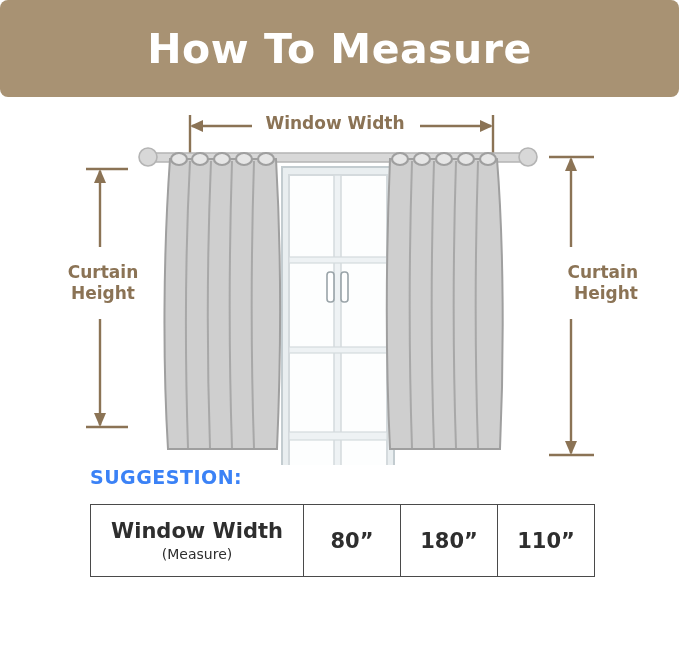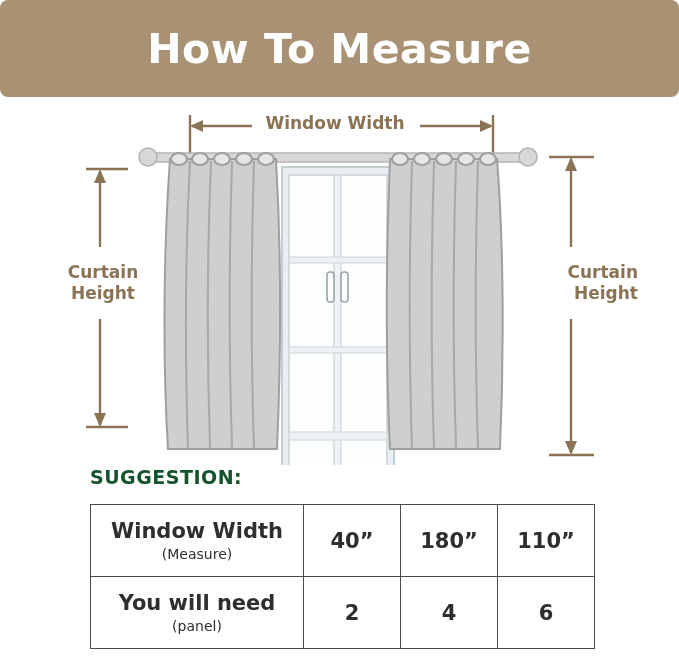--- a/index.html
+++ b/index.html
@@ -77,21 +77,21 @@
     top: 165px;
     width: 120px;
     text-align: right;
   }
 
   
   #suggestion-label {
     position: absolute;
     left: 90px;
     top: 466px;
-    color: #14532d;
+    color: #3b82f6;
     font-size: 19px;
     font-weight: bold;
     letter-spacing: 0.5px;
     font-family: "DejaVu Sans", sans-serif;
   }
 
   #suggestion-table {
     position: absolute;
     left: 90px;
     top: 504px;
@@ -254,40 +254,25 @@
   <div id="suggestion-label">SUGGESTION:</div>
 
   <table id="suggestion-table">
     <tbody>
       <tr>
         <td class="cell-head">
           <div class="head-main">Window Width</div>
           <div class="head-sub">(Measure)</div>
         </td>
         <td class="cell-val">
-          <span class="val-main">40”</span>
+          <span class="val-main">80”</span>
         </td>
         <td class="cell-val">
           <span class="val-main">180”</span>
         </td>
         <td class="cell-val">
           <span class="val-main">110”</span>
-        </td>
-      </tr>
-      <tr>
-        <td class="cell-head">
-          <div class="head-main">You will need</div>
-          <div class="head-sub">(panel)</div>
-        </td>
-        <td class="cell-val">
-          <span class="val-main">2</span>
-        </td>
-        <td class="cell-val">
-          <span class="val-main">4</span>
-        </td>
-        <td class="cell-val">
-          <span class="val-main">6</span>
         </td>
       </tr>
     </tbody>
   </table>
 
 </div>
 
 </body></html>

